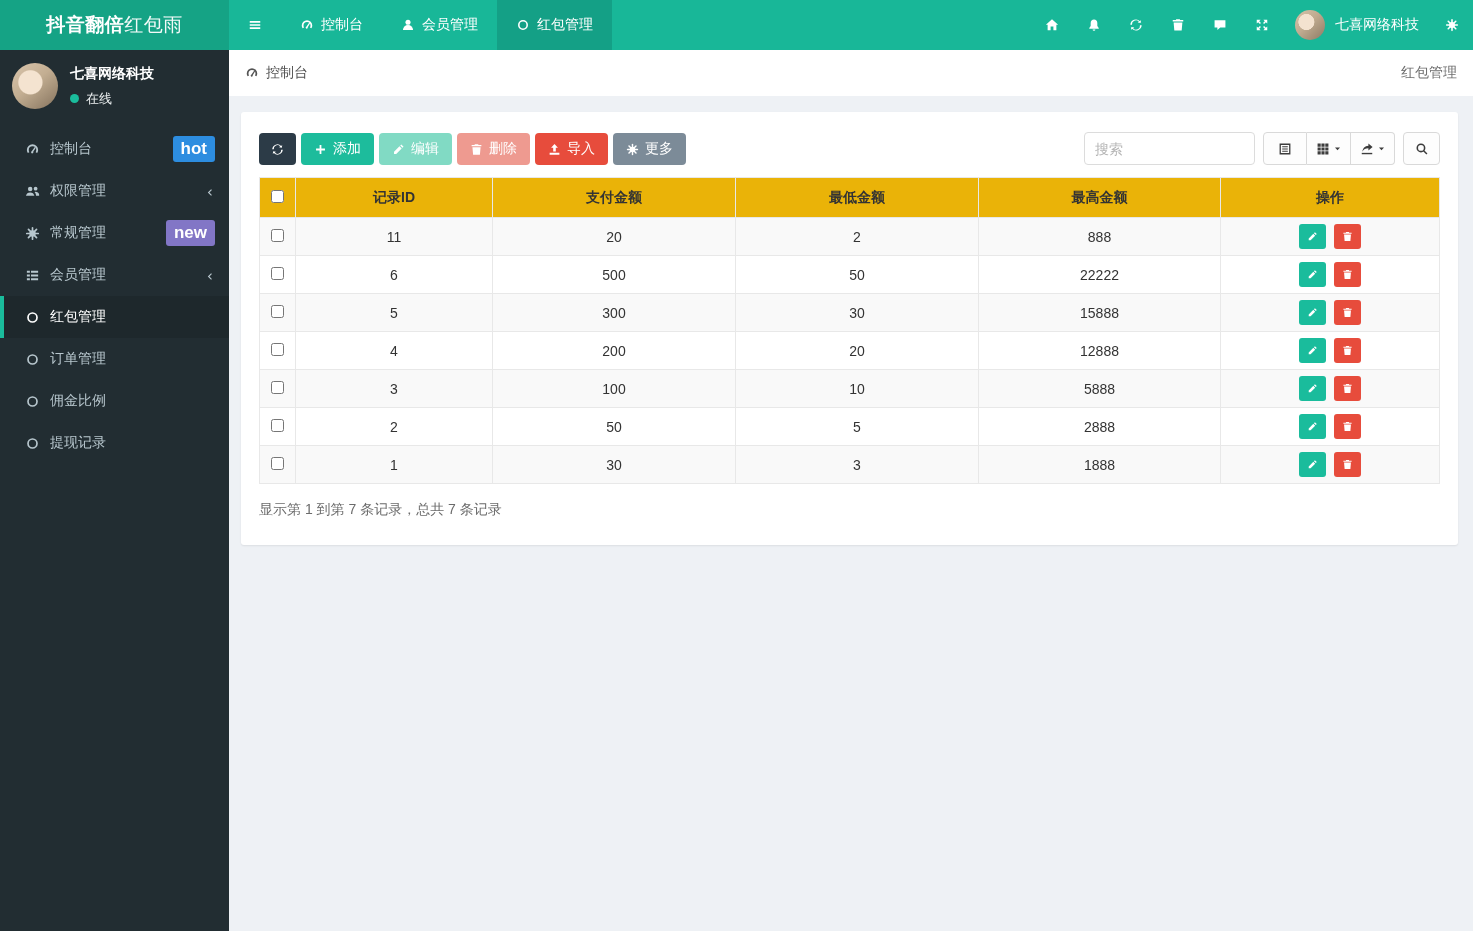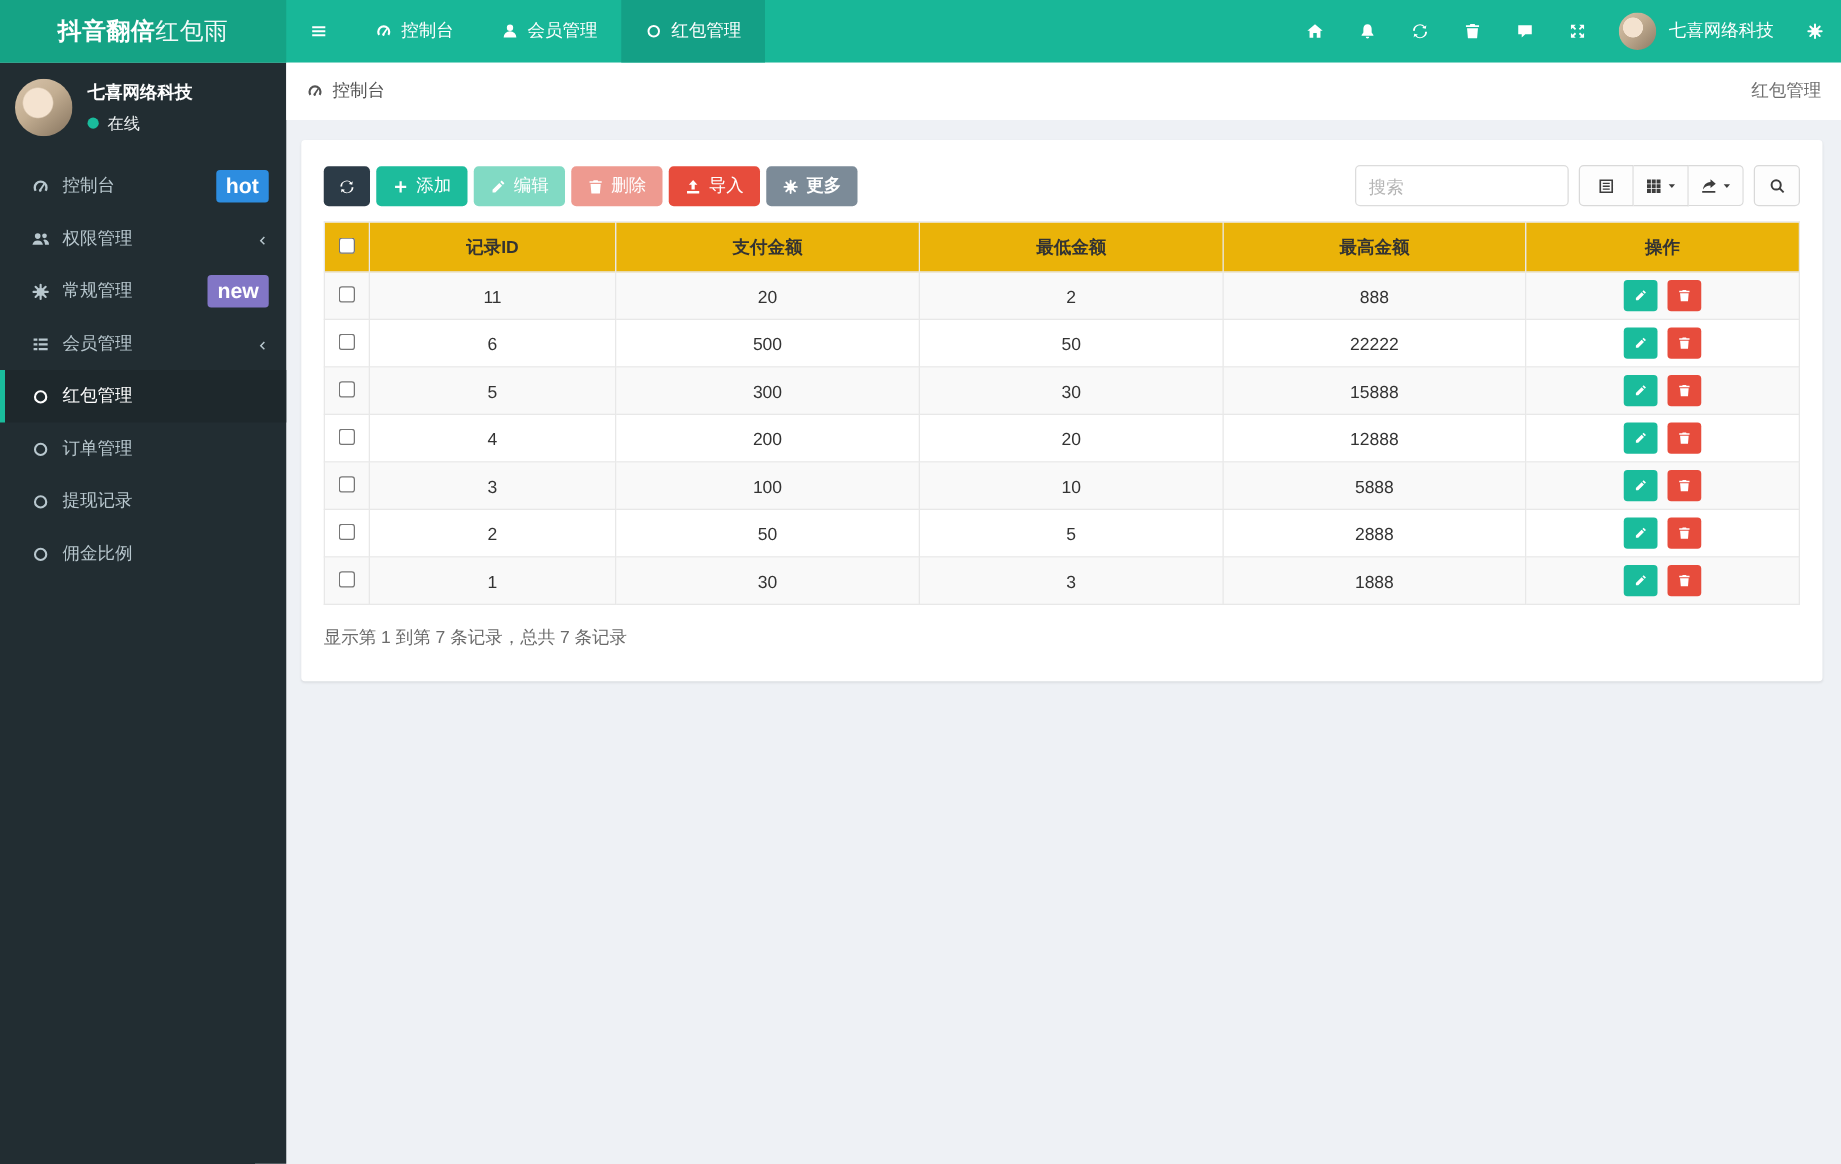--- a/index.html
+++ b/index.html
@@ -64,21 +64,21 @@
   .toolbar { display:flex; align-items:flex-end; margin-bottom:12px; }
   .btn { height:32px; border:none; border-radius:4px; color:#fff; font-size:14px; cursor:pointer;
     display:inline-flex; align-items:center; gap:6px; padding:0 13px; margin-right:5px;
     font-family:inherit; }
   .btn .ic { width:13px; height:13px; }
   .btn-refresh { background:#2c3b47; width:37px; justify-content:center; padding:0; }
   .btn-add { background:#1dbc9c; }
   .btn-edit { background:#81dac4; }
   .btn-del { background:#ee9a90; }
   .btn-import { background:#e74c3c; }
-  .btn-more { background:#7c8b98;font-weight:bold; }
+  .btn-more { background:#7c8b98; }
   .toolbar .spacer { flex:1; }
   .search-input { width:171px; height:33px; border:1px solid #dcdcdc; border-radius:4px;
     padding:0 10px; font-size:14px; color:#333; outline:none; font-family:inherit; }
   .search-input::placeholder { color:#b5b5b5; }
   .btn-group { display:inline-flex; margin-left:8px; }
   .gbtn { width:44px; height:33px; background:#fdfdfd; border:1px solid #d9d9d9; color:#3d3d3d;
     display:inline-flex; align-items:center; justify-content:center; gap:3px; cursor:pointer; }
   .gbtn + .gbtn { border-left:none; }
   .gbtn:first-child { border-radius:4px 0 0 4px; }
   .gbtn:last-child { border-radius:0 4px 4px 0; }
@@ -315,27 +315,27 @@
     <li class="menu-item">
       <svg class="ic" viewBox="0 0 16 16">
           <use href="#i-circle-o"></use>
         </svg>
       <span>订单管理</span>
     </li>
     <li class="menu-item">
       <svg class="ic" viewBox="0 0 16 16">
           <use href="#i-circle-o"></use>
         </svg>
+      <span>佣金比例</span>
+    </li>
+    <li class="menu-item">
+      <svg class="ic" viewBox="0 0 16 16">
+          <use href="#i-circle-o"></use>
+        </svg>
       <span>提现记录</span>
-    </li>
-    <li class="menu-item">
-      <svg class="ic" viewBox="0 0 16 16">
-          <use href="#i-circle-o"></use>
-        </svg>
-      <span>佣金比例</span>
     </li>
   </ul>
 </div>
 
 <div class="main">
   <div class="content-header">
     <div class="crumb">
       <svg class="ic" viewBox="0 0 16 16">
           <use href="#i-gauge"></use>
         </svg>

